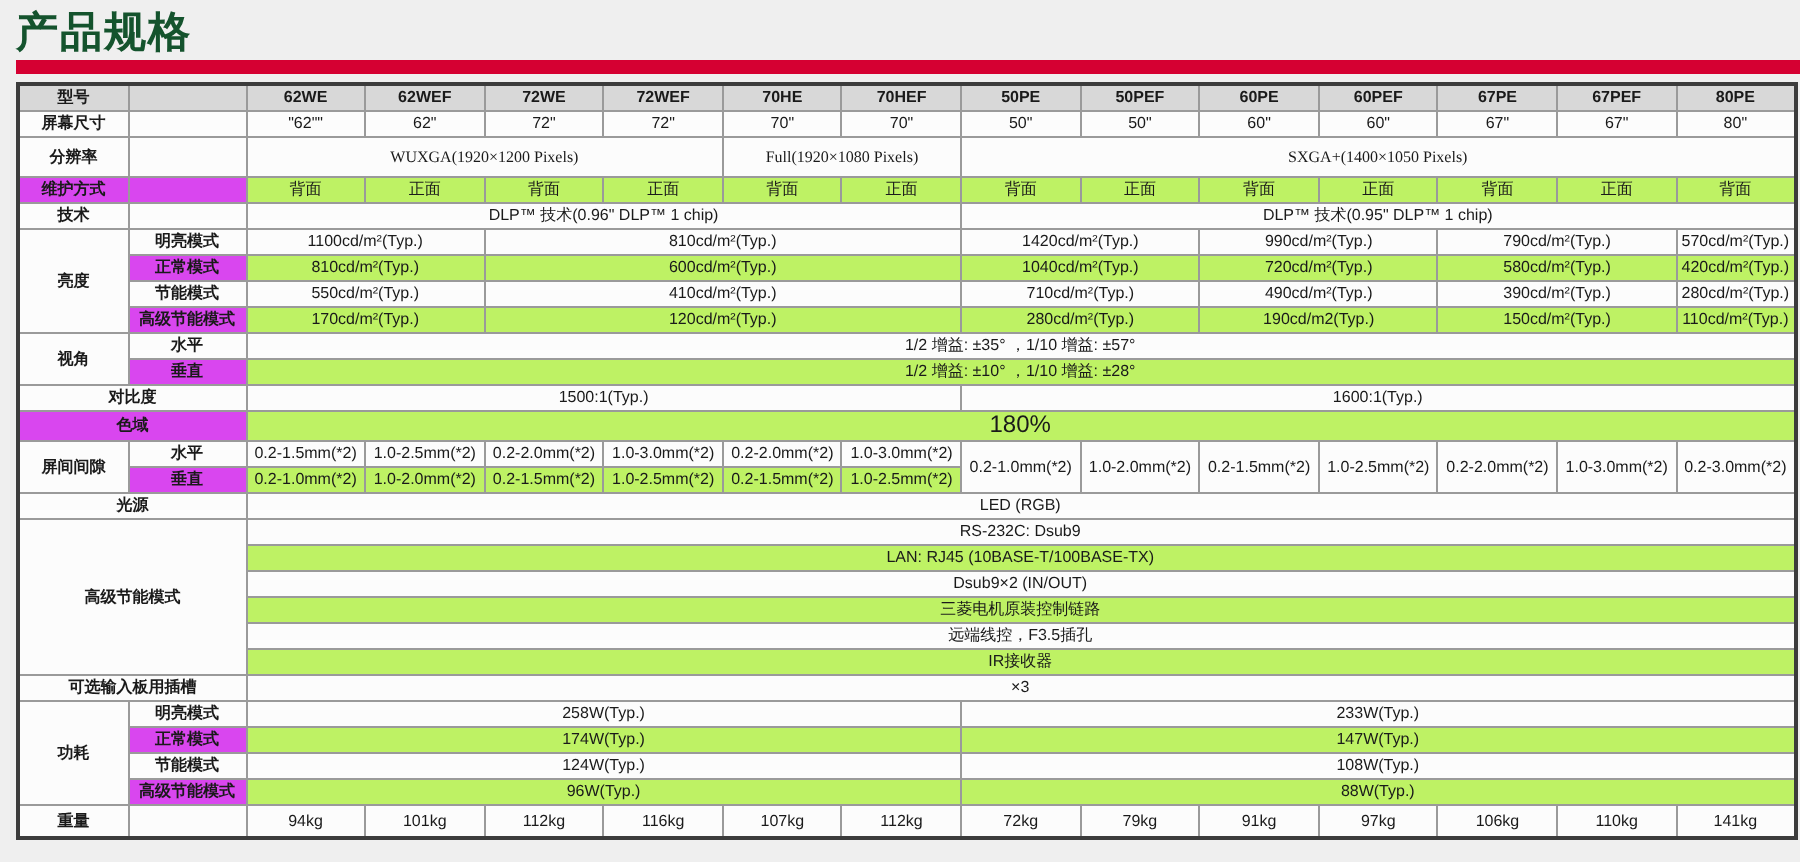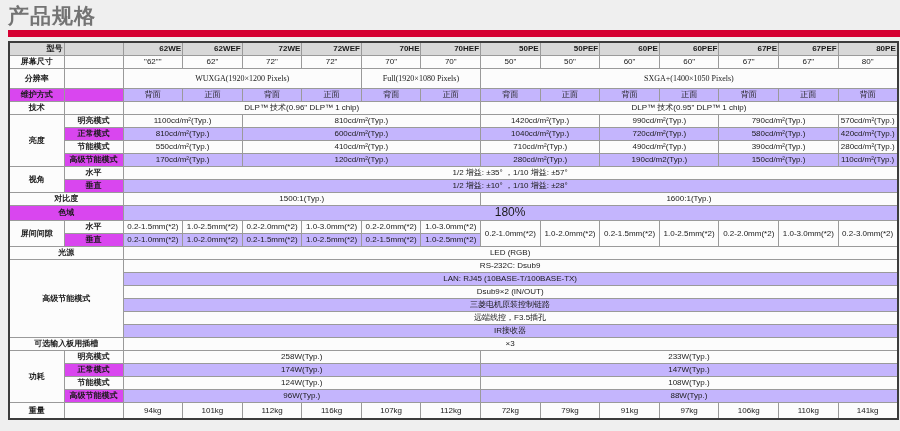--- a/index.html
+++ b/index.html
@@ -6,21 +6,21 @@
   body{
     width:900px;height:431px;
     background:#efefef;
     font-family:"Liberation Sans","DejaVu Sans",sans-serif;
     color:#1a1a1a;
     position:relative;
     overflow:hidden;
   }
   .page-title{
     position:absolute;left:8px;top:2px;
-    font-size:21px;font-weight:bold;color:#737373;
+    font-size:21px;font-weight:bold;color:#14532d;
     letter-spacing:1px;
   }
   .accent-bar{
     position:absolute;left:8px;top:30px;right:0;height:7px;
     background:#d50032;
   }
   table.spec{
     position:absolute;left:8px;top:41px;
     border-collapse:collapse;table-layout:fixed;
     width:889px;
@@ -30,22 +30,22 @@
   table.spec td{
     border:1px solid #9a9a9a;
     padding:0 1px;
     text-align:center;
     vertical-align:middle;
     height:12px;
     background:#fcfcfc;
     overflow:hidden;white-space:nowrap;
   }
   tr.section td{border-top:1.6px solid #3c3c3c;}
-  tr.shade td{background:#c4b5fd;}
-  tr.head td{background:#d8d8d8;font-weight:bold;text-align:right;}
+  tr.shade td{background:#bef264;}
+  tr.head td{background:#d8d8d8;font-weight:bold;}
   tr.tall td{height:19px;font-family:Liberation Serif, serif;}
   tr.wt td{height:15px;}
   td.lbl{ text-align:left;font-weight:bold;padding-left:3px;background:inherit;}
   tr.shade td.lbl, tr.shade td.sub{background:#d946ef;}
   td.sub{ text-align:left;font-weight:bold;padding-left:3px;}
   td.big{font-size:12px;}
 </style>
 </head>
 <body>
 

